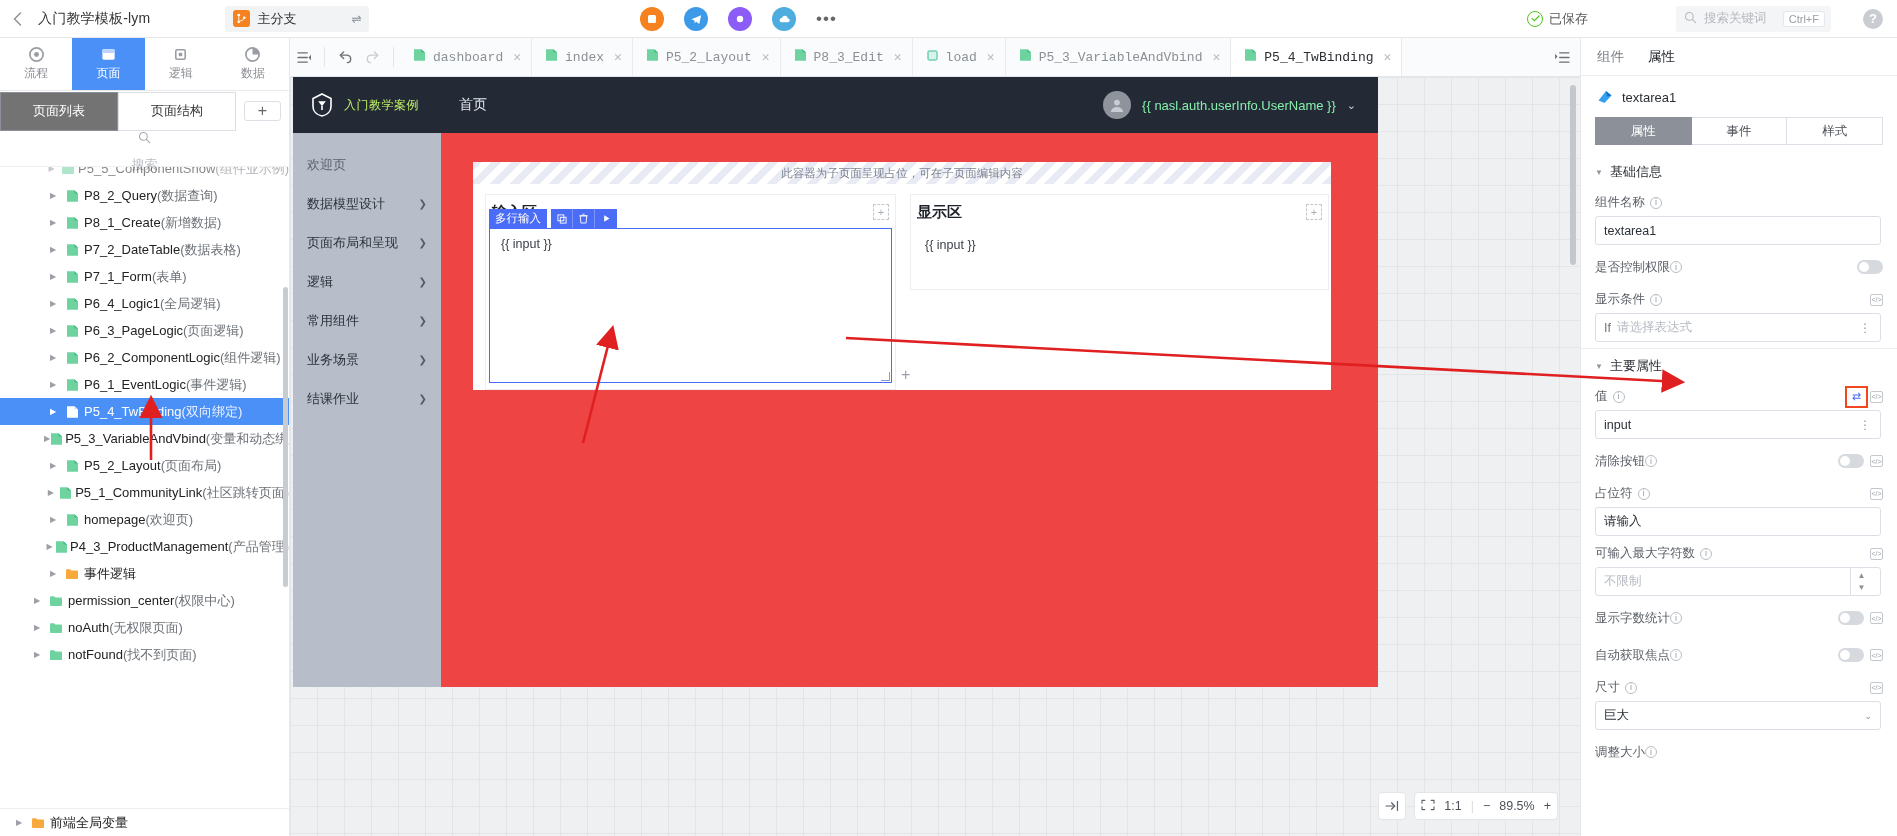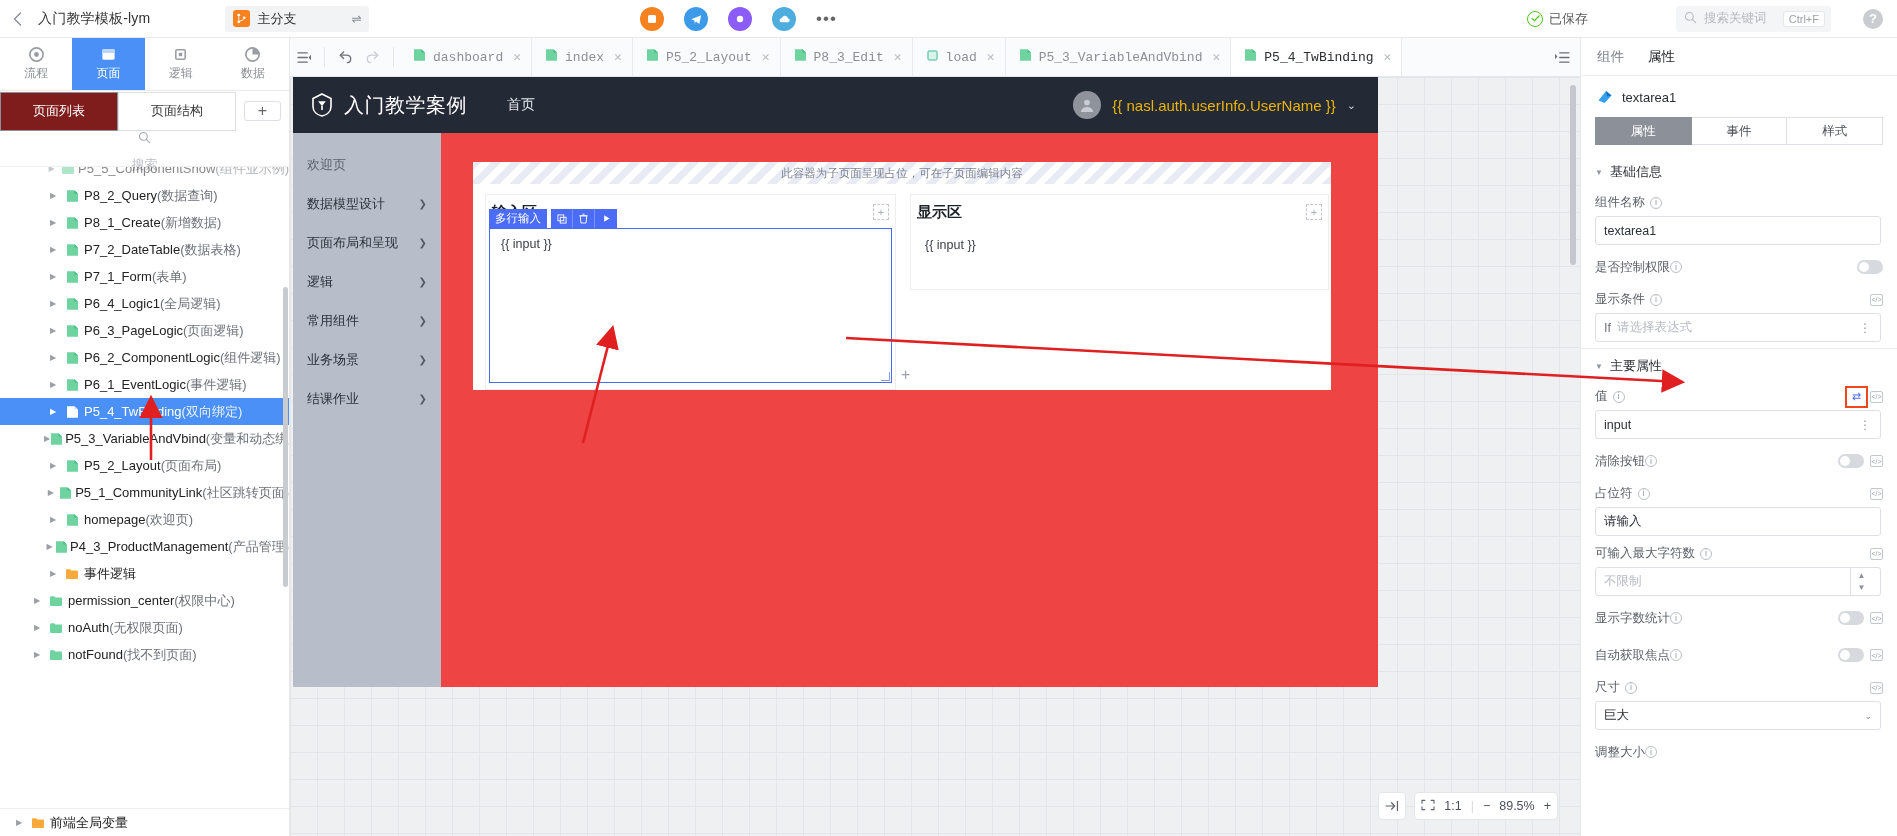--- a/index.html
+++ b/index.html
@@ -61,21 +61,21 @@
   .leftpanel { width: 290px; min-width: 290px; background: #fff; border-right: 1px solid #e8e8e8; display: flex; flex-direction: column; }
   .rail { height: 53px; display: flex; border-bottom: 1px solid #eaeaea; }
   .rail-item { flex: 1; display: flex; flex-direction: column; align-items: center; justify-content: center; gap: 2px;
                font-size: 12px; color: #8d9095; cursor: pointer; }
   .rail-item.active { background: #4a90f7; color: #fff; }
   .rail-ico { height: 17px; display: flex; align-items: center; justify-content: center; }
 
   .seg { height: 39px; display: flex; padding: 0; }
   .seg-btn { flex: 1; display: flex; align-items: center; justify-content: center; font-size: 13px;
              border: 1px solid #dcdfe6; cursor: pointer; }
-  .seg-btn.active { background: #7f1d1d; color: #fff; border-color: #8b9099; }
+  .seg-btn.active { background: #737373; color: #fff; border-color: #8b9099; }
   .seg-plus { width: 37px; display: flex; align-items: center; justify-content: center; border: 1px solid #dcdfe6;
               border-radius: 3px; margin: 4px 6px 4px 8px; color: #666; font-size: 16px; cursor: pointer; }
   .segwrap { display:flex; align-items:center; height: 40px; padding-right: 2px; }
 
   .searchrow { height: 36px; display: flex; align-items: center; gap: 9px; padding: 0 12px;
                border-bottom: 1px solid #f0f0f0; flex-direction: column; }
   .searchrow .ph { color: #b8bcc2; font-size: 13px; }
 
   .tree { flex: 1; overflow: hidden; position: relative; padding-top: 2px; }
   .tnode { height: 27px; display: flex; align-items: center; gap: 0; padding-left: 10px; font-size: 13px; color: #222;
@@ -111,25 +111,25 @@
     background-color: #eff0f2;
     background-image: linear-gradient(to right, #e4e5e8 1px, transparent 1px),
                       linear-gradient(to bottom, #e4e5e8 1px, transparent 1px);
     background-size: 27px 27px;
   }
 
   
   .preview { position: absolute; left: 3px; top: 0; width: 1085px; height: 610px; background: #fff; }
   .pv-header { height: 56px; background: #242936; display: flex; align-items: center; padding: 0 18px; }
   .pv-logo { width: 22px; height: 24px; margin-right: 11px; }
-  .pv-brand { color: #ffffff; font-size: 20px; letter-spacing: .5px; }
+  .pv-brand { color: #bef264; font-size: 12px; letter-spacing: .5px; }
   .pv-nav { color: #e4e7ec; font-size: 14px; margin-left: 40px; }
   .pv-user { margin-left: auto; display: flex; align-items: center; gap: 11px; }
   .pv-avatar { width: 28px; height: 28px; border-radius: 50%; background: #8f949c; display: flex; align-items: center; justify-content: center; }
-  .pv-uname { color: #eab308; font-size: 15px; }
+  .pv-uname { color: #86efac; font-size: 13px; }
   .pv-chev { color: #cfd3da; font-size: 11px; margin-right: 4px; }
   .pv-body { display: flex; height: 554px; }
   .pv-side { width: 148px; background: #b8bec9; padding-top: 12px; }
   .pv-side-item { height: 39px; display: flex; align-items: center; padding: 0 14px; font-size: 13px; color: #2c313a; }
   .pv-side-item.muted { color: #5d636c; }
   .pv-side-item .ar { margin-left: auto; font-size: 10px; color: #555b64; }
   .pv-main { flex: 1; background: #ef4444; padding: 29px 0 8px 32px; position: relative; }
 
   .cardbox { width: 858px; background: #fff; position: relative; }
   .hatch {

